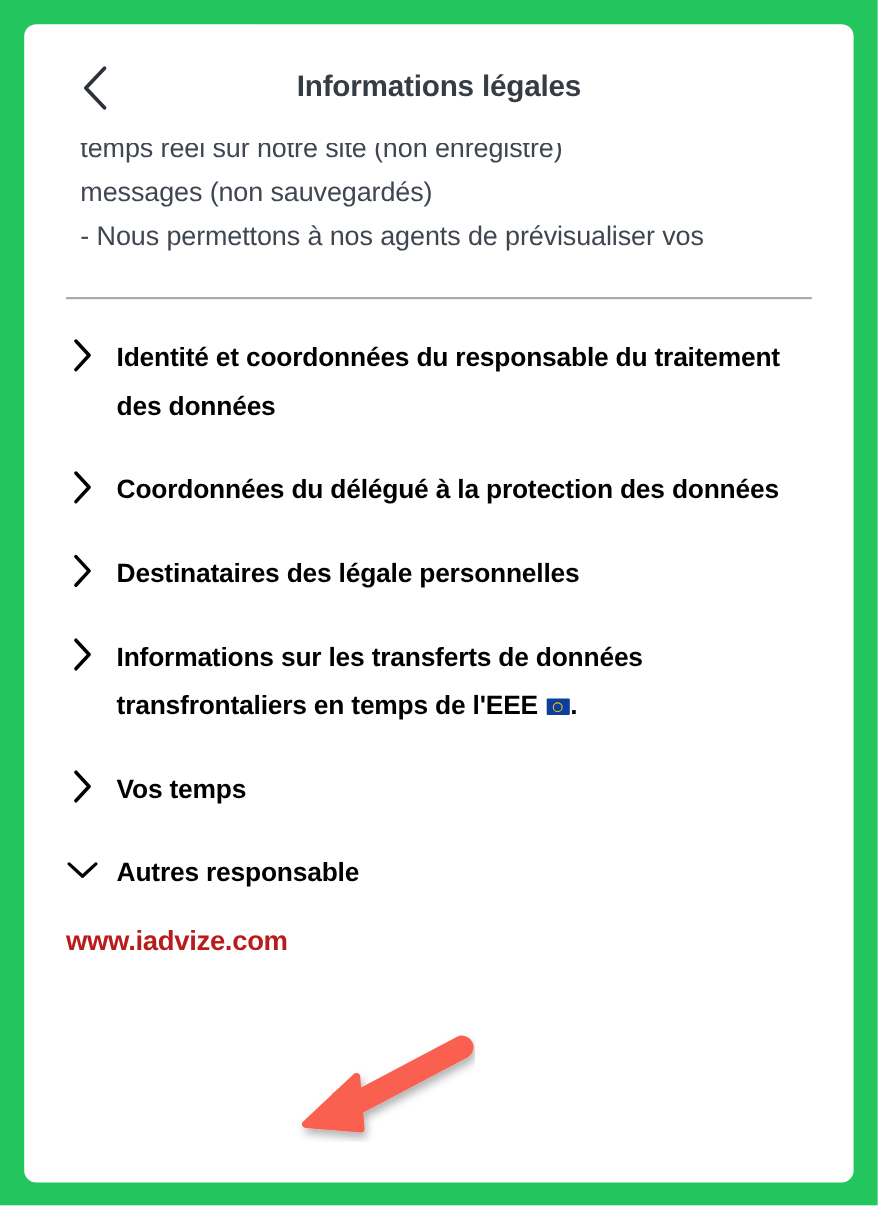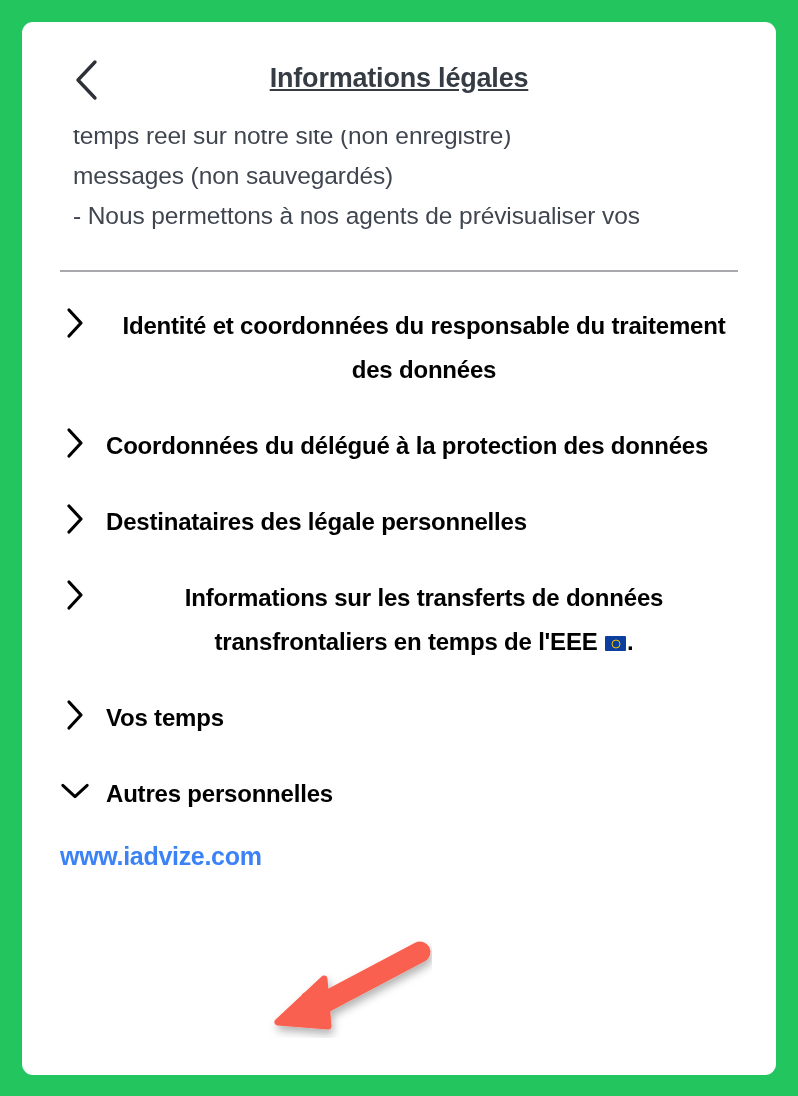--- a/index.html
+++ b/index.html
@@ -61,21 +61,20 @@
   .back-btn svg { display: block; }
   .page-title {
     width: 100%;
     text-align: center;
     font-size: 27px;
     font-weight: bold;
     color: #353c44;
     letter-spacing: -0.2px;
     margin: 0;
     padding-top: 4px;
-    text-decoration: underline;
   }
 
   
   .intro {
     position: relative;
     margin: 0 38px 0 38px;
     padding: 0;
     overflow: hidden;
   }
   .intro-inner {
@@ -95,21 +94,20 @@
   .divider {
     height: 2px;
     background: #a9a9ad;
     margin: 34px 38px 0 38px;
   }
 
   
   .accordion {
     margin: 0 34px 0 38px;
     padding-top: 16px;
-    text-align: center;
   }
   .acc-item {
     display: flex;
     align-items: flex-start;
     gap: 16px;
     padding: 16px 0 16px 0;
     cursor: pointer;
   }
   .acc-chevron {
     flex: 0 0 auto;
@@ -151,21 +149,21 @@
     box-sizing: border-box;
   }
 
   
   .link-row {
     margin: 10px 0 0 38px;
   }
   .site-link {
     font-size: 25px;
     font-weight: bold;
-    color: #3b82f6;
+    color: #b91c1c;
     text-decoration: none;
     letter-spacing: -0.3px;
   }
 
   
   #annotation-arrow {
     position: absolute;
     left: 262px;
     top: 938px;
     width: 170px;
@@ -247,21 +245,21 @@
         </span>
         <span class="acc-label">Vos temps</span>
       </div>
 
       <div class="acc-item">
         <span class="acc-chevron">
           <svg width="32" height="22" viewBox="0 0 32 22" fill="none">
             <path d="M3 5 L16 17 L29 5" stroke="#000000" stroke-width="3.2" stroke-linecap="round" stroke-linejoin="round"></path>
           </svg>
         </span>
-        <span class="acc-label">Autres personnelles</span>
+        <span class="acc-label">Autres responsable</span>
       </div>
 
     </div>
 
     <div class="link-row">
       <a class="site-link" href="#">www.iadvize.com</a>
     </div>
 
   </div>
 

